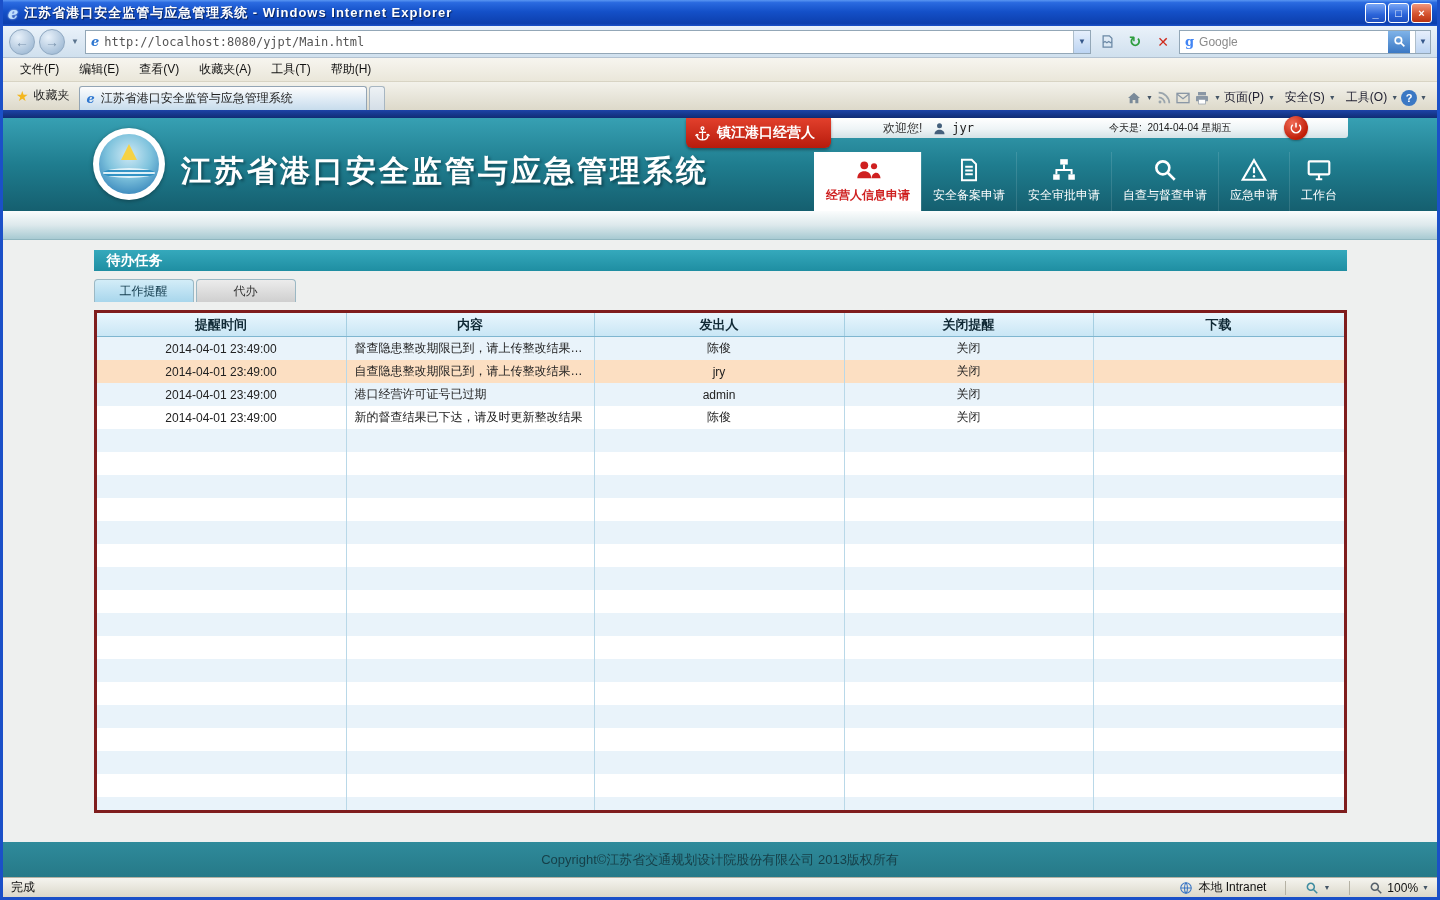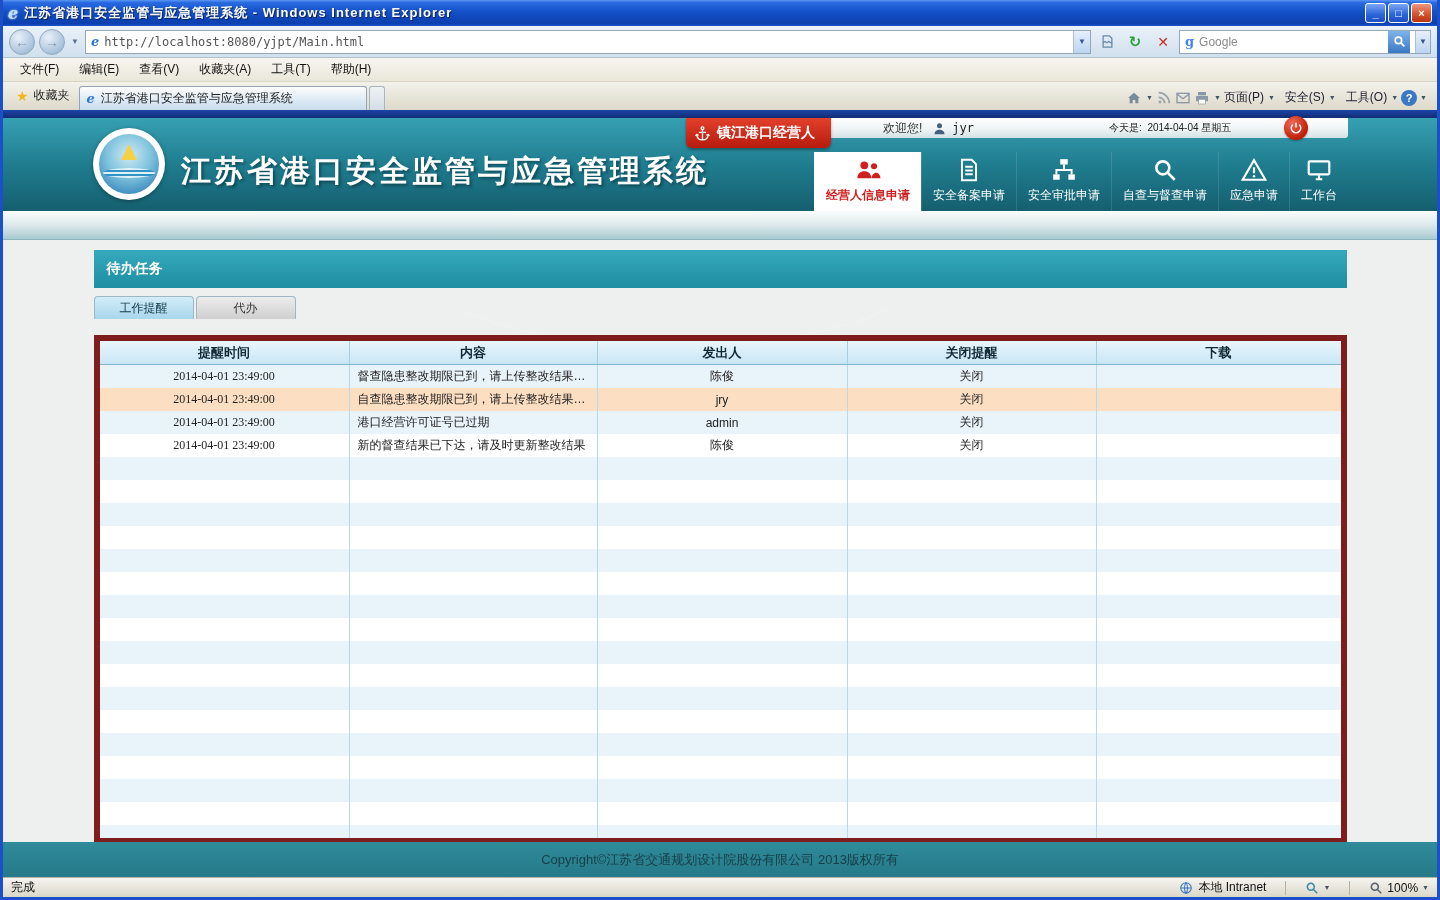--- a/index.html
+++ b/index.html
@@ -120,42 +120,42 @@
     padding:5px 11px 7px; color:#fff; cursor:pointer; border-left:1px solid rgba(255,255,255,.12); }
   .nav-tab .nav-ic svg { width:26px; height:26px; display:block; }
   .nav-label { font-size:12px; margin-top:4px; white-space:nowrap; }
   .nav-tab.active { background:#fff; color:#cf2020; font-weight:bold; }
 
   .sub-strip { height:29px; flex:0 0 29px;
     background:linear-gradient(180deg,#fbfdfd 0%,#dde9ec 50%,#a7cad2 100%); border-bottom:1px solid #8fb6bf; }
 
   .content { flex:1; position:relative; overflow:hidden; }
   .panel { width:1253px; margin:10px auto 0; }
-  .panel-title { height:38px; display:flex; align-items:center; padding-left:13px; color:#fff;
+  .panel-title { height:21px; display:flex; align-items:center; padding-left:13px; color:#fff;
     font-weight:bold; font-size:14px; background:linear-gradient(180deg,#35a9bc,#1f8ea2); }
   .panel-tabs { margin-top:8px; display:flex; gap:2px; height:23px; }
   .ptab { width:100px; text-align:center; line-height:22px; font-size:12px; cursor:pointer;
     border:1px solid #9bb8c4; border-bottom:none; border-radius:4px 4px 0 0; }
   .ptab.active { background:linear-gradient(180deg,#d3edf8,#a8d6ec); color:#113a4c; }
   .ptab.inactive { background:linear-gradient(180deg,#ececec,#cfcfcf); color:#333; }
 
-  .grid-table { margin-top:16px; border:6px solid #7f1d1d; background:#fff; }
+  .grid-table { margin-top:8px; border:3px solid #7f1d1d; background:#fff; }
   .thead,.trow { display:grid; grid-template-columns:250px 248px 250px 249px 1fr; }
   .thead { height:24px; background:linear-gradient(180deg,#e9f6fd,#c9e6f5); border-bottom:1px solid #7fb6d0; }
   .th { display:flex; align-items:center; justify-content:center; font-weight:bold; font-size:13px;
     color:#102935; border-right:1px solid #a6cfe2; }
   .th:last-child { border-right:none; }
   .tbody { height:473px; overflow:hidden; }
   .trow { height:23px; background:#fff; }
   .trow.alt { background:#e9f3fa; }
   .trow.hl { background:#fcdfc2; }
   .td { display:flex; align-items:center; justify-content:center; font-size:12px; color:#222;
     border-right:1px solid #b9d8e8; overflow:hidden; white-space:nowrap; }
   .td:last-child { border-right:none; }
-  .td.c0 { font-family:Liberation Serif, serif; }
+  .td.c0 { font-family:Liberation Sans, sans-serif; }
   .td.c1 { justify-content:flex-start; padding:0 8px; }
   .close-link { cursor:pointer; }
 
   .pfooter { height:35px; flex:0 0 35px; display:flex; align-items:center; justify-content:center;
     font-size:13px; color:#163f48; background:linear-gradient(180deg,#2f8b9b,#267988); }
 
   
   .statusbar { height:20px; flex:0 0 20px; display:flex; align-items:center; gap:8px; padding:0 8px;
     background:linear-gradient(180deg,#f5f4ef,#dbd8ca); border-top:1px solid #b5b2a4; font-size:12px; color:#111; }
   .status-right { margin-left:auto; display:flex; align-items:center; gap:19px; }

